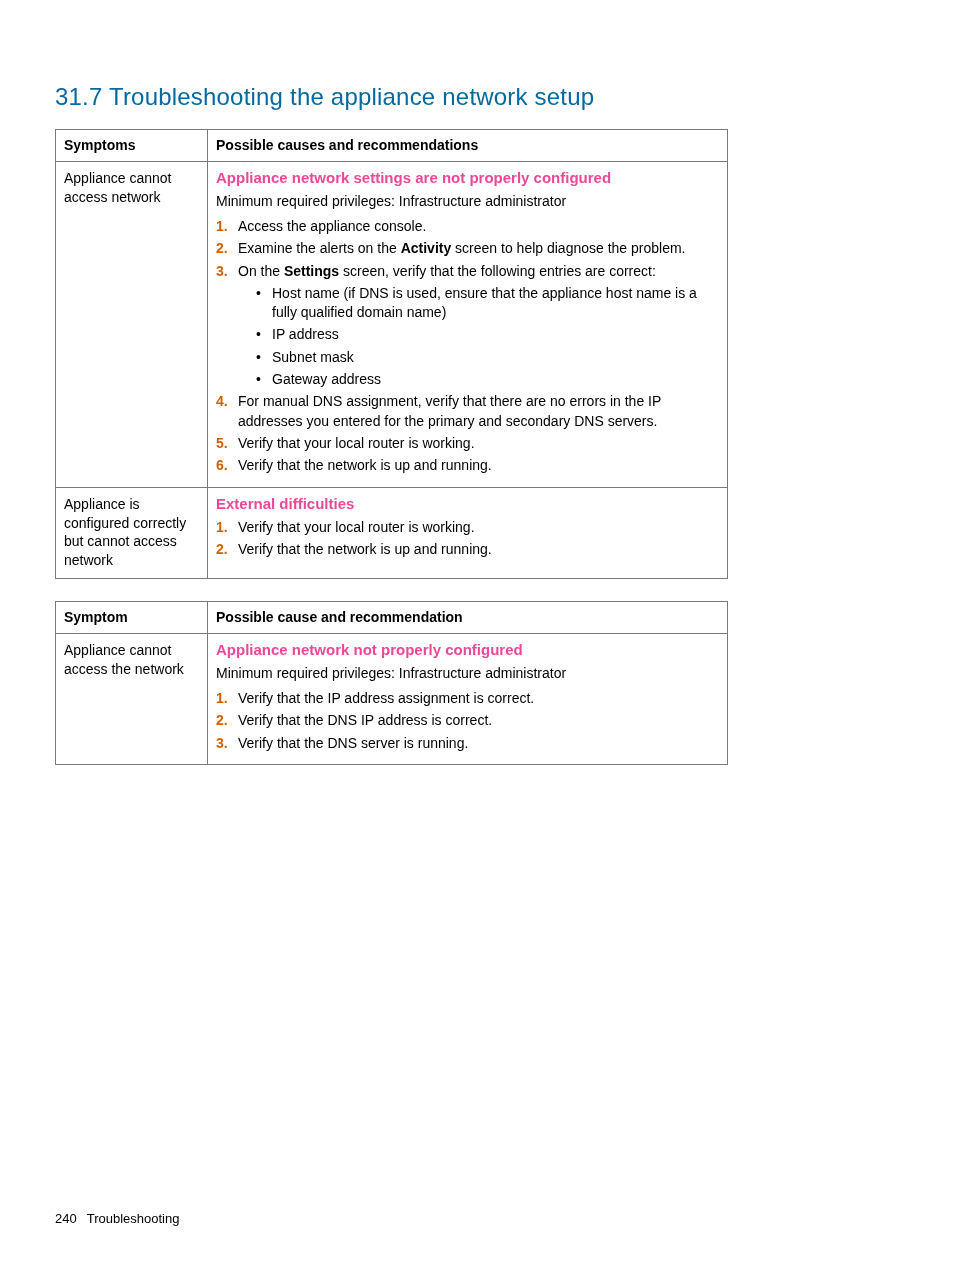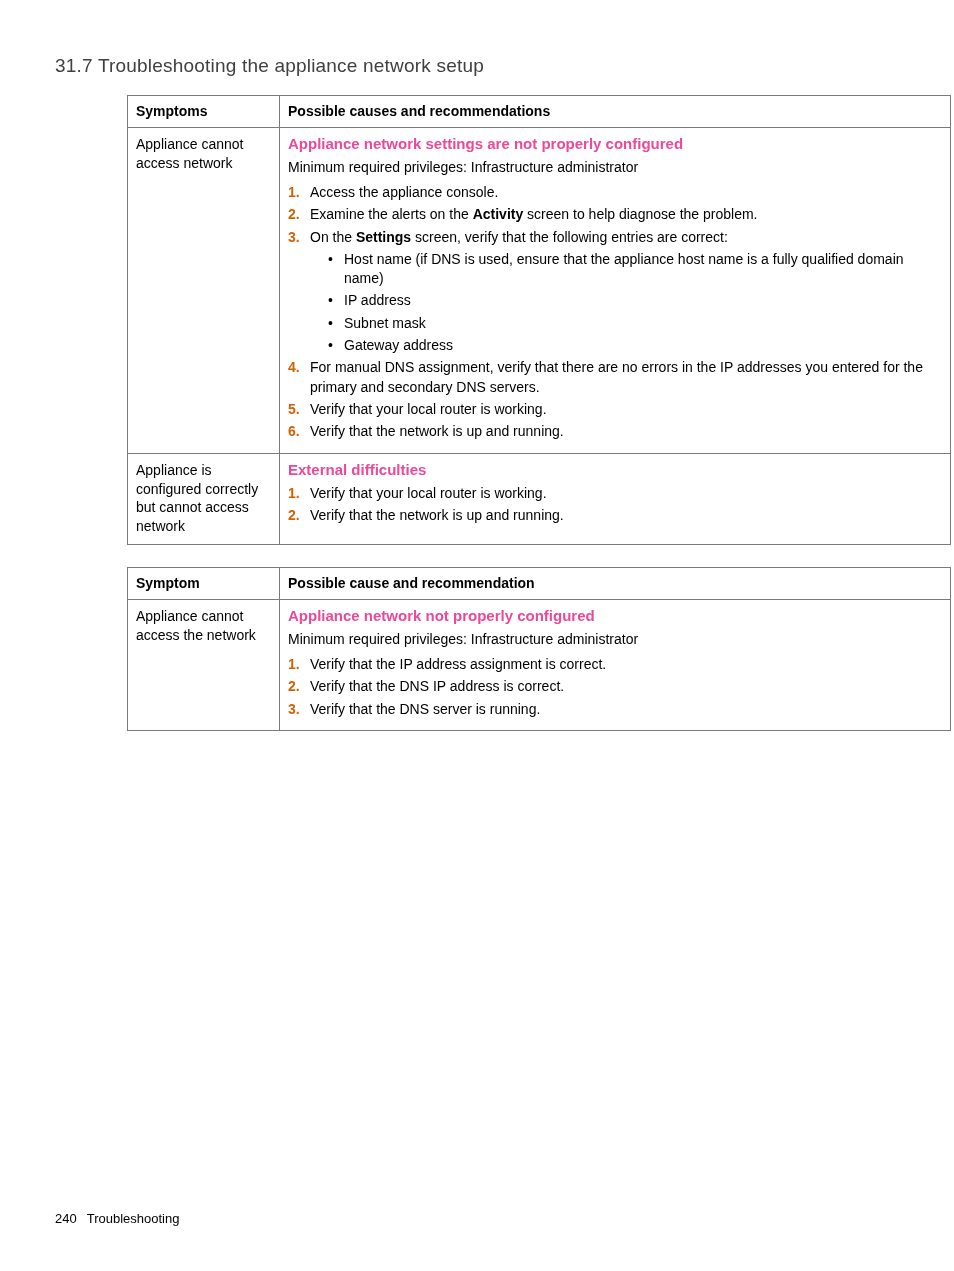--- a/index.html
+++ b/index.html
@@ -8,37 +8,37 @@
     background: #fff;
     width: 954px;
     height: 1271px;
     position: relative;
     color: #000;
   }
   .page {
     padding: 55px 55px 0 55px;
   }
   .h1 {
-    color: #404040;
-    font-size: 19px;
+    color: #0369a1;
+    font-size: 24px;
     font-weight: 300;
     margin-bottom: 18px;
     letter-spacing: 0.2px;
+    margin-top: 28px;
   }
   .h2 {
     color: #0073a8;
     font-size: 21px;
     font-weight: 300;
     margin-bottom: 16px;
     margin-top: 6px;
   }
   table {
     border-collapse: collapse;
-    width: 824px;
-    margin-left: 72px;
+    width: 673px;
     margin-bottom: 22px;
     font-size: 14px;
   }
   th, td {
     border: 1px solid #7a7a7a;
     text-align: left;
     vertical-align: top;
     padding: 7px 8px 8px 8px;
   }
   th {

